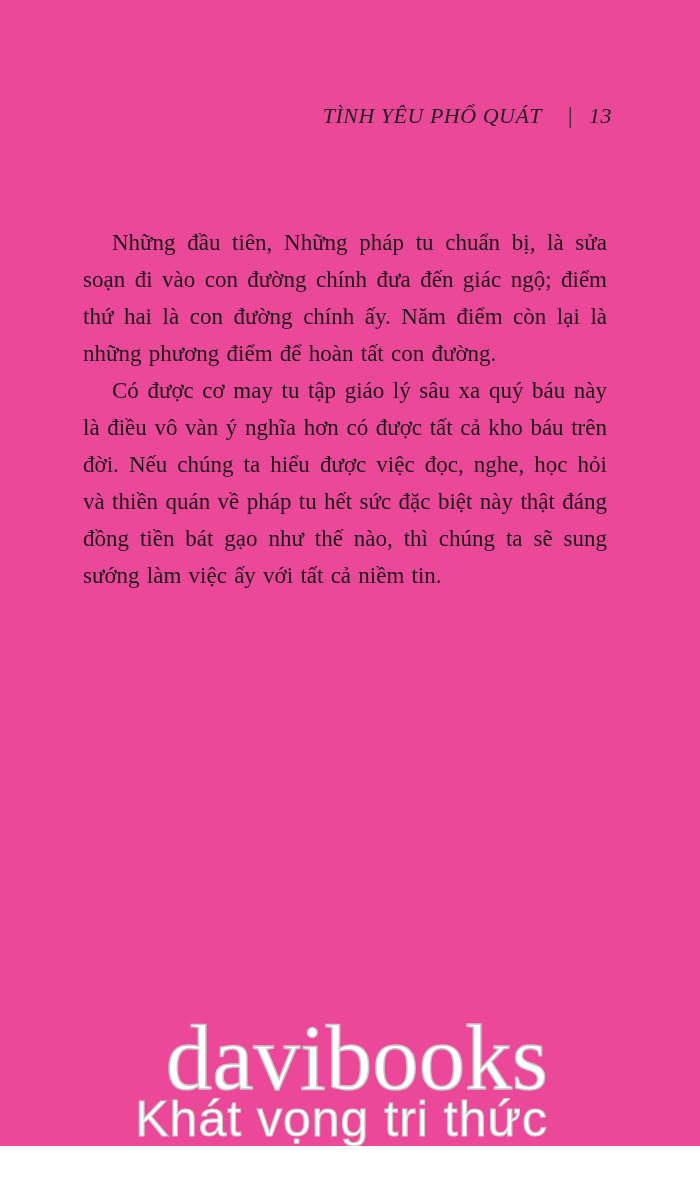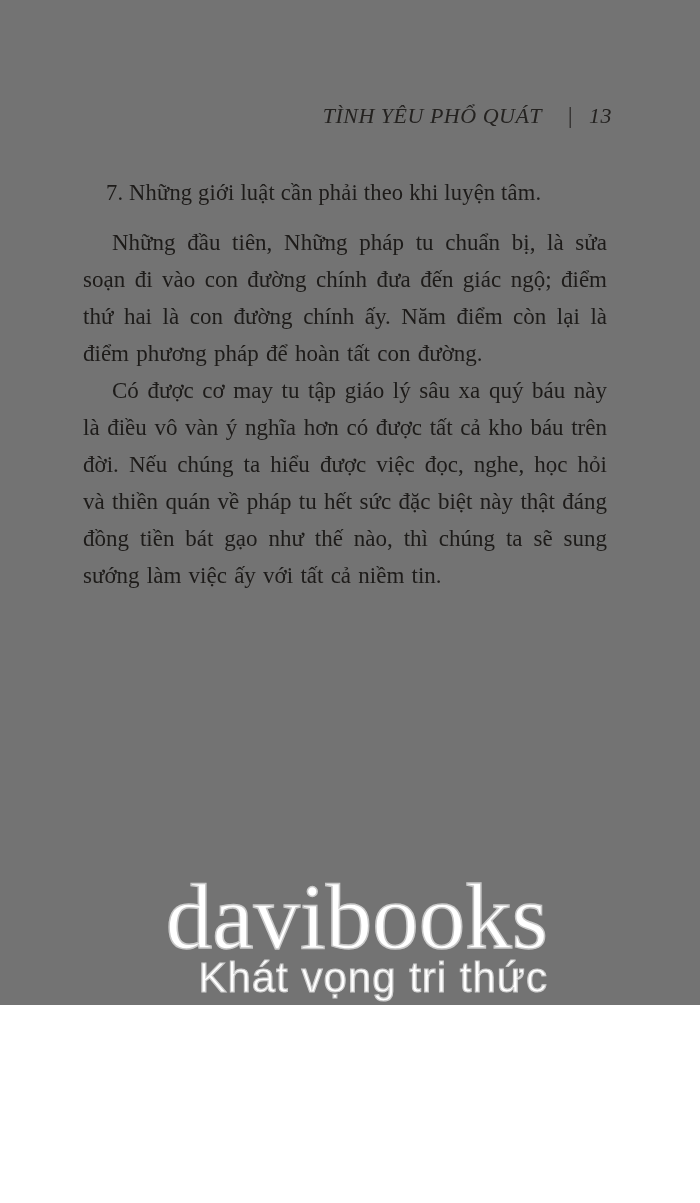--- a/index.html
+++ b/index.html
@@ -3,22 +3,22 @@
 <meta charset="utf-8">
 <style>
   html, body {
     margin: 0;
     padding: 0;
     background: #ffffff;
   }
   .page {
     position: relative;
     width: 700px;
-    height: 1005px;
-    background: #737373;
+    height: 1146px;
+    background: #ec4899;
     overflow: hidden;
     font-family: "Liberation Serif", serif;
     color: #1d1b19;
   }
 
   
   .running-head {
     position: absolute;
     top: 103px;
     left: 0;
@@ -82,42 +82,41 @@
     font-family: "Liberation Serif", serif;
     font-size: 93px;
     line-height: 80px;
     letter-spacing: 0px;
     color: #ffffff;
     -webkit-text-stroke: 1.5px #c7c7c7;
     text-stroke: 1.5px #c7c7c7;
   }
   .wm-tagline {
     font-family: "Liberation Sans", sans-serif;
-    font-size: 42px;
+    font-size: 50px;
     line-height: 40px;
     letter-spacing: 1px;
     margin-top: 1px;
     color: #ffffff;
     -webkit-text-stroke: 1.2px #cbcbcb;
     text-stroke: 1.2px #cbcbcb;
   }
 </style>
 </head>
 <body>
 
 <div class="page">
 
   <div class="running-head">
     <span>TÌNH YÊU PHỔ QUÁT</span><span class="sep">|</span><span>13</span>
   </div>
 
-  <div class="section-heading">7. Những giới luật cần phải theo khi luyện tâm.</div>
 
   <div class="body-text">
-    <p><span>Những đầu tiên, </span><span class="em">Những pháp tu chuẩn bị</span><span>, là sửa soạn đi vào con đường chính đưa đến giác ngộ; điểm thứ hai là con đường chính ấy. Năm điểm còn lại là điểm phương pháp để hoàn tất con đường.</span></p>
+    <p><span>Những đầu tiên, </span><span class="em">Những pháp tu chuẩn bị</span><span>, là sửa soạn đi vào con đường chính đưa đến giác ngộ; điểm thứ hai là con đường chính ấy. Năm điểm còn lại là những phương điểm để hoàn tất con đường.</span></p>
     <p>Có được cơ may tu tập giáo lý sâu xa quý báu này là điều vô vàn ý nghĩa hơn có được tất cả kho báu trên đời. Nếu chúng ta hiểu được việc đọc, nghe, học hỏi và thiền quán về pháp tu hết sức đặc biệt này thật đáng đồng tiền bát gạo như thế nào, thì chúng ta sẽ sung sướng làm việc ấy với tất cả niềm tin.</p>
   </div>
 
   <div class="watermark">
     <div class="wm-brand">davibooks</div>
     <div class="wm-tagline">Khát vọng tri thức</div>
   </div>
 
 </div>
 

